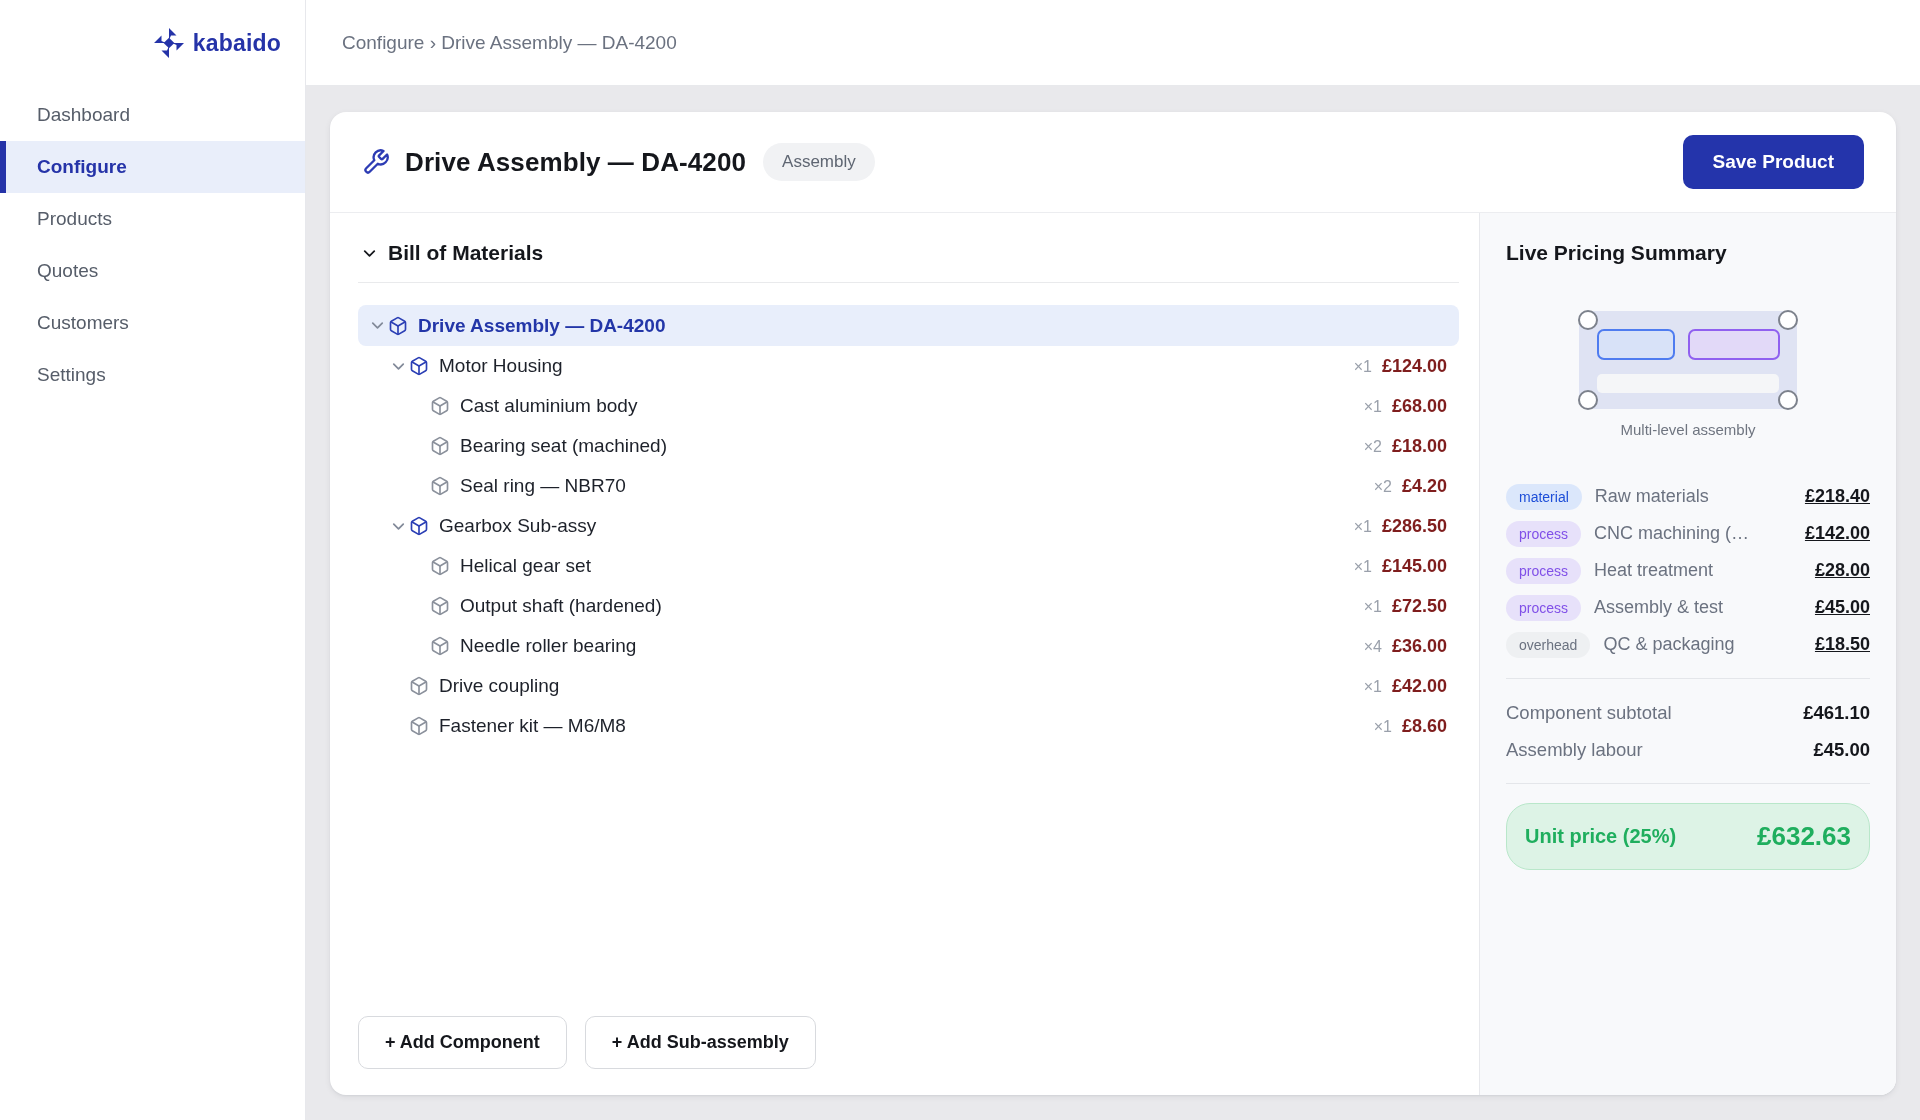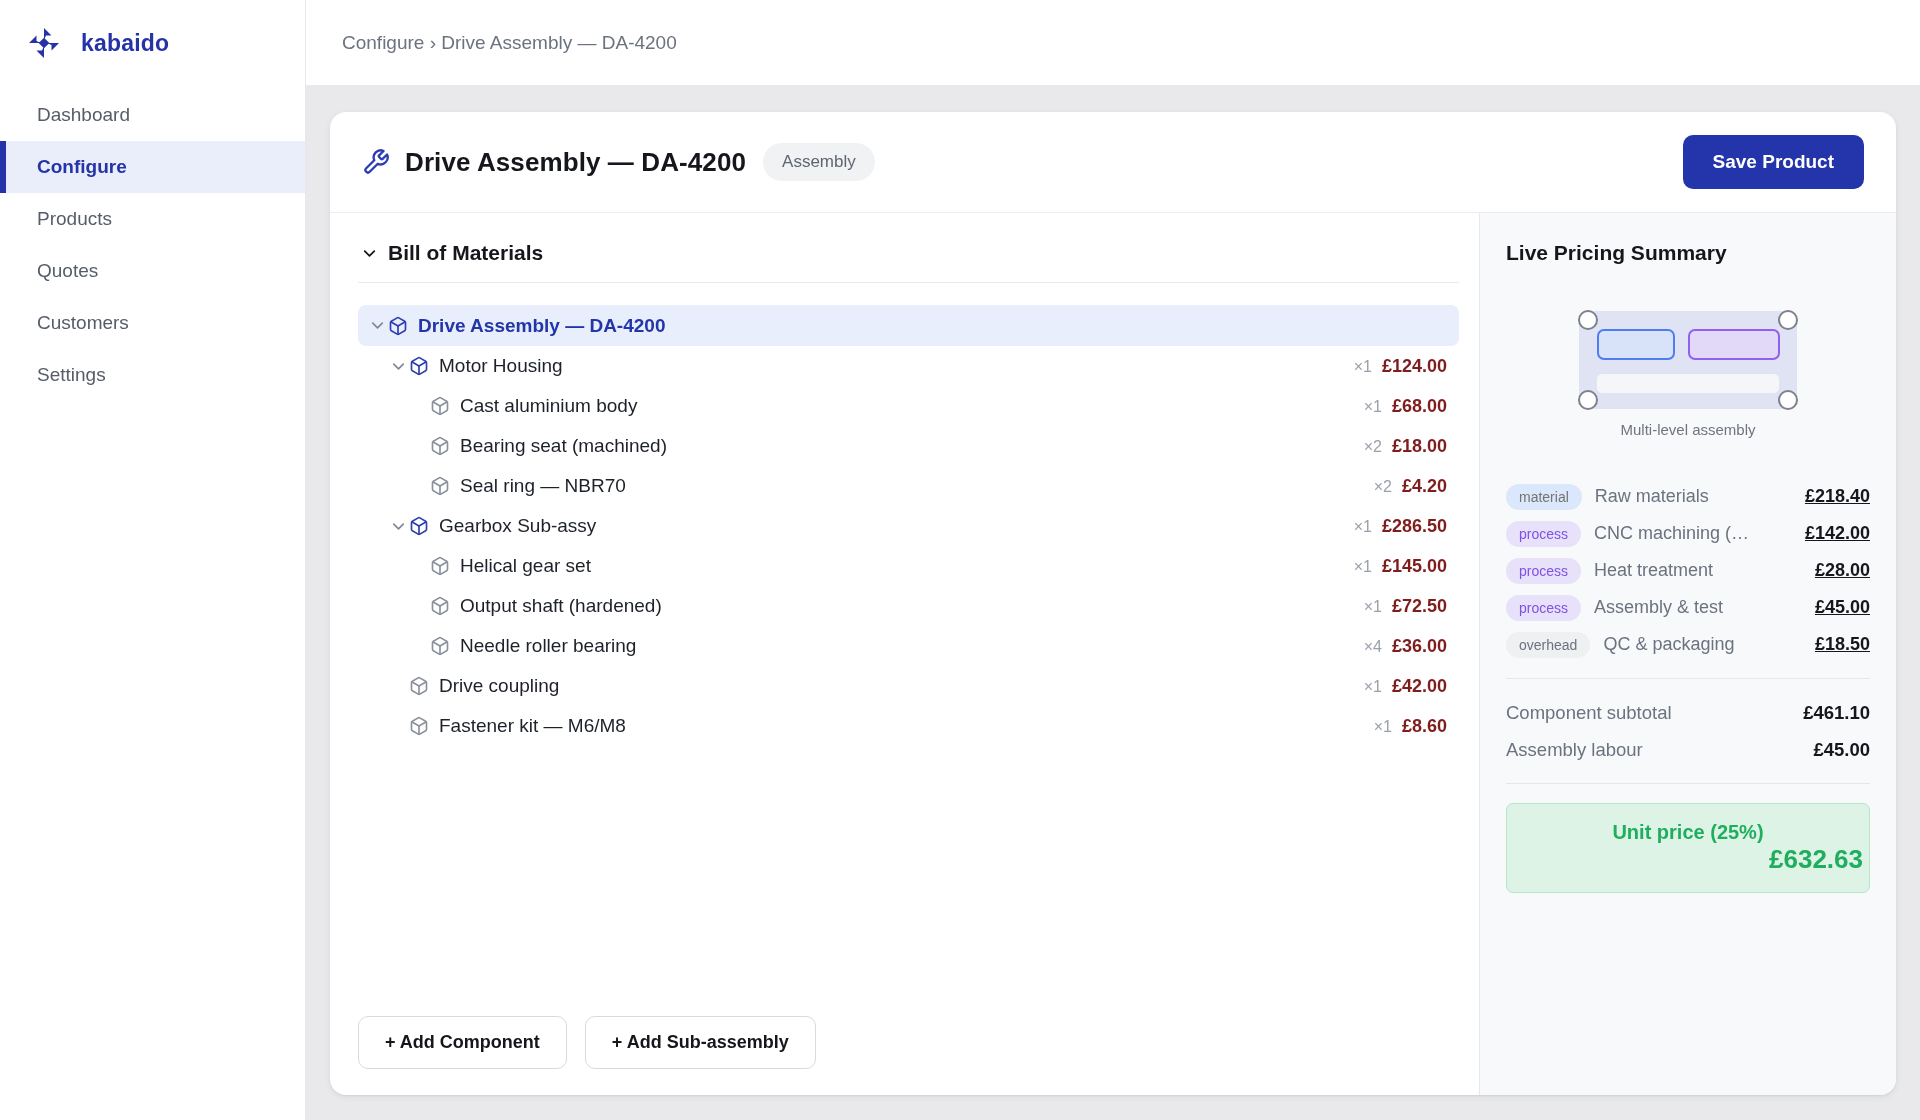--- a/index.html
+++ b/index.html
@@ -7,21 +7,21 @@
   body {
     font-family:"Liberation Sans", sans-serif;
     background:#e9e9ec;
     color:#15171c;
     overflow:hidden;
   }
   .app { display:flex; height:100%; }
 
   
   .sidebar { width:306px; flex-shrink:0; background:#fff; border-right:1px solid #e7e8ec; }
-  .logo-row { display:flex; align-items:center; gap:21px; padding:27px 24px 30px 28px; cursor:pointer; }
+  .logo-row { display:flex; align-items:center; gap:8px; padding:27px 24px 30px 28px; cursor:pointer;justify-content:flex-end; }
   .logo-mark { width:32px; height:32px; color:#2533a8; }
   .logo-text { font-size:23px; font-weight:800; color:#2533a8; letter-spacing:.2px; }
   .nav-item {
     padding:15px 30px 15px 31px; font-size:19px; color:#565d69;
     border-left:6px solid transparent; cursor:pointer;
   }
   .nav-item.active { background:#e9eefa; color:#2533a8; font-weight:700; border-left-color:#2533a8; }
 
   
   .main { flex:1; display:flex; flex-direction:column; min-width:0; }
@@ -93,34 +93,34 @@
   .corner.tl { left:-1px; top:-1px; } .corner.tr { right:-1px; top:-1px; }
   .corner.bl { left:-1px; bottom:-1px; } .corner.br { right:-1px; bottom:-1px; }
   .inner-a { position:absolute; left:18px; top:18px; width:78px; height:31px; border:2px solid #4f7cf0; background:#d8e2f8; border-radius:7px; }
   .inner-b { position:absolute; left:109px; top:18px; width:92px; height:31px; border:2px solid #9060f0; background:#e2d9f8; border-radius:7px; }
   .inner-bar { position:absolute; left:18px; top:63px; width:182px; height:19px; background:#f5f6f8; border-radius:5px; }
   .illo-caption { margin-top:12px; text-align:center; font-size:15px; color:#6f7580; }
 
   .price-lines { margin-top:40px; }
   .price-line { display:flex; align-items:center; height:37px; }
   .badge { font-size:14px; font-weight:500; padding:5px 13px; border-radius:999px; flex-shrink:0; }
-  .badge.material { background:#dbe7fb; color:#737373; }
+  .badge.material { background:#dbe7fb; color:#1d4ed8; }
   .badge.process  { background:#e7e1fa; color:#8050e8; }
   .badge.overhead { background:#eef0f2; color:#6b7280; }
   .line-label { flex:1; min-width:0; margin-left:13px; font-size:18px; color:#6b7280; white-space:nowrap; overflow:hidden; text-overflow:ellipsis; }
   .line-value { margin-left:8px; font-size:18px; font-weight:700; color:#15171c;text-decoration:underline; }
 
   .hr { border-top:1px solid #e4e6ea; margin:15px 0; }
   .subtotal-line { display:flex; align-items:center; height:37px; }
   .subtotal-label { flex:1; font-size:18.5px; color:#6b7280; }
   .subtotal-value { font-size:18.5px; font-weight:700; color:#15171c; }
 
   .unit-box {
-    margin-top:19px; background:#ddf3e6; border:1.5px solid #b9e7ca; border-radius:7px;
-    padding:17px 6px; display:flex; align-items:center;flex-direction:column;
+    margin-top:19px; background:#ddf3e6; border:1.5px solid #b9e7ca; border-radius:24px;
+    padding:17px 18px; display:flex; align-items:center;
   }
   .unit-label { font-size:20px; font-weight:700; color:#1fae5e; }
   .unit-value { margin-left:auto; font-size:26px; font-weight:800; color:#1fae5e; }
 </style>
 </head>
 <body>
 
 <svg width="0" height="0" style="position:absolute">
   <defs>
     <symbol id="i-chev" viewBox="0 0 24 24">

